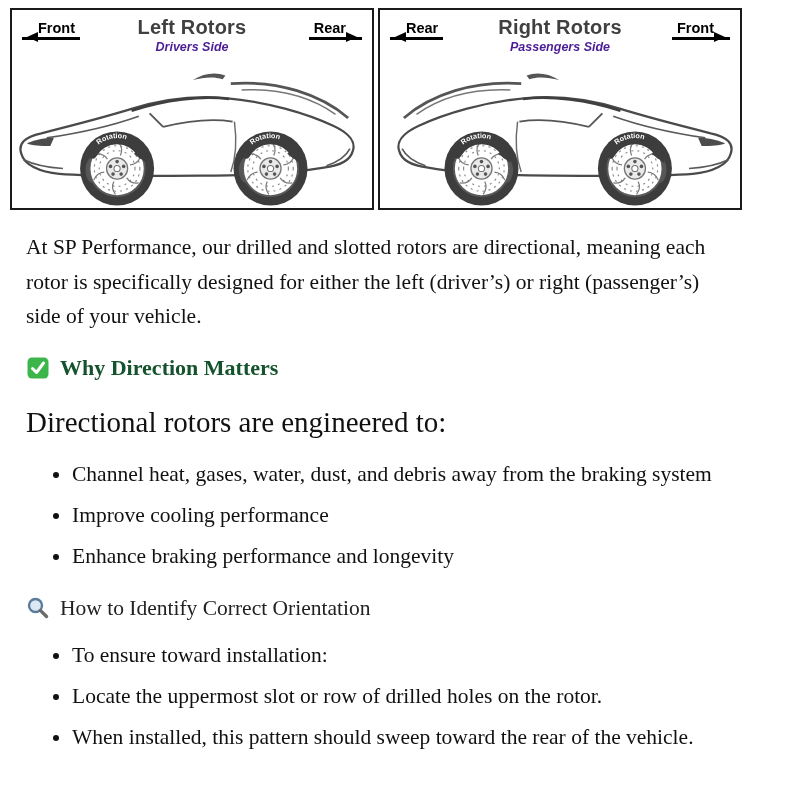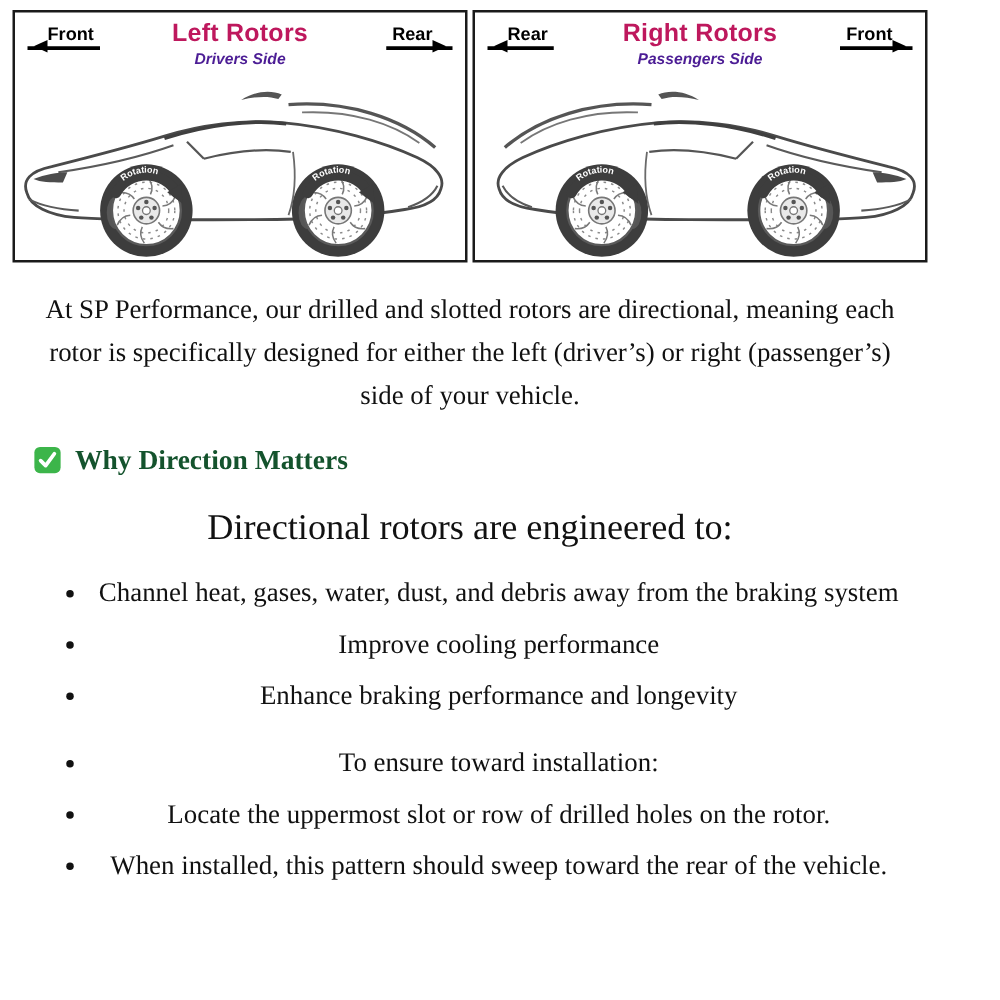--- a/index.html
+++ b/index.html
@@ -4,32 +4,32 @@
 <style>
   * { margin:0; padding:0; box-sizing:border-box; }
   html,body { background:#ffffff; width:800px; font-family:"Liberation Serif", serif; color:#111; }
   .page { width:752px; min-height:800px; padding:8px 10px 20px; }
 
   
   .diagram { display:flex; gap:4px; }
   .panel { flex:1 1 0; border:2px solid #1a1a1a; background:#fff; padding:4px 4px 0; }
   .panel-header { position:relative; display:flex; justify-content:space-between; align-items:flex-start; height:48px; padding:4px 6px 0; font-family:"Liberation Sans", sans-serif; }
   .titles { position:absolute; left:50%; top:2px; transform:translateX(-50%); text-align:center; }
-  .panel-title { font-weight:700; font-size:20px; color:#be185d; letter-spacing:.2px; }
+  .panel-title { font-weight:700; font-size:20px; color:#404040; letter-spacing:.2px; }
   .panel-subtitle { font-weight:700; font-style:italic; font-size:12.5px; color:#4c1d95; margin-top:1px; }
   .dir { display:flex; align-items:flex-end; border-bottom:3px solid #000; padding:0 5px 1px; font-weight:700; font-size:14.5px; color:#000; height:20px; margin-top:2px; }
   .tri { width:0; height:0; display:inline-block; }
   .tri-left  { border-top:5px solid transparent; border-bottom:5px solid transparent; border-right:11px solid #000; align-self:flex-end; margin-bottom:-6px; }
   .tri-right { border-top:5px solid transparent; border-bottom:5px solid transparent; border-left:11px solid #000; align-self:flex-end; margin-bottom:-6px; }
   .car-svg { display:block; width:100%; height:auto; }
   .band { stroke:#3d3d3d; stroke-width:9; fill:none; stroke-linecap:round; }
   .rot-text { font-family:"Liberation Sans", sans-serif; font-size:8px; font-weight:700; fill:#ffffff; }
 
   
-  .article { padding:20px 16px 0 16px;text-align:center; }
+  .article { padding:20px 16px 0 16px; }
   .intro { font-size:21.5px; line-height:1.6; max-width:760px; margin-bottom:20px; }
   .sec-head { display:flex; align-items:center; gap:10px; margin:22px 0 18px; }
   .sec-head .txt-bold { font-size:22px; font-weight:700; color:#14532d; }
   .sec-head .txt-normal { font-size:21.5px; font-weight:400; color:#222; }
   .lead { font-size:29px; line-height:1.6; margin-bottom:12px; }
   ul.bullets { margin:6px 0 20px; padding-left:46px; }
   ul.bullets li { font-size:21.5px; line-height:1.58; margin-bottom:7px; max-width:720px; }
   .icon-box { display:inline-flex; width:24px; height:24px; flex:0 0 auto; }
 </style>
 </head>
@@ -167,20 +167,29 @@
     </div>
 
     <p class="lead">Directional rotors are engineered to:</p>
 
     <ul class="bullets">
       <li>Channel heat, gases, water, dust, and debris away from the braking system</li>
       <li>Improve cooling performance</li>
       <li>Enhance braking performance and longevity</li>
     </ul>
 
+    <div class="sec-head">
+      <span class="icon-box">
+        <svg viewBox="0 0 24 24" width="24" height="24">
+          <circle cx="9.5" cy="9.5" r="6.5" fill="#dce9f5" stroke="#5b7b9a" stroke-width="2.4"></circle>
+          <line x1="14.6" y1="14.6" x2="20.5" y2="20.5" stroke="#6b6b6b" stroke-width="3.4" stroke-linecap="round"></line>
+        </svg>
+      </span>
+      <span class="txt-normal">How to Identify Correct Orientation</span>
+    </div>
 
     <ul class="bullets">
       <li>To ensure toward installation:</li>
       <li>Locate the uppermost slot or row of drilled holes on the rotor.</li>
       <li>When installed, this pattern should sweep toward the rear of the vehicle.</li>
     </ul>
 
   </div>
 </div>
 

